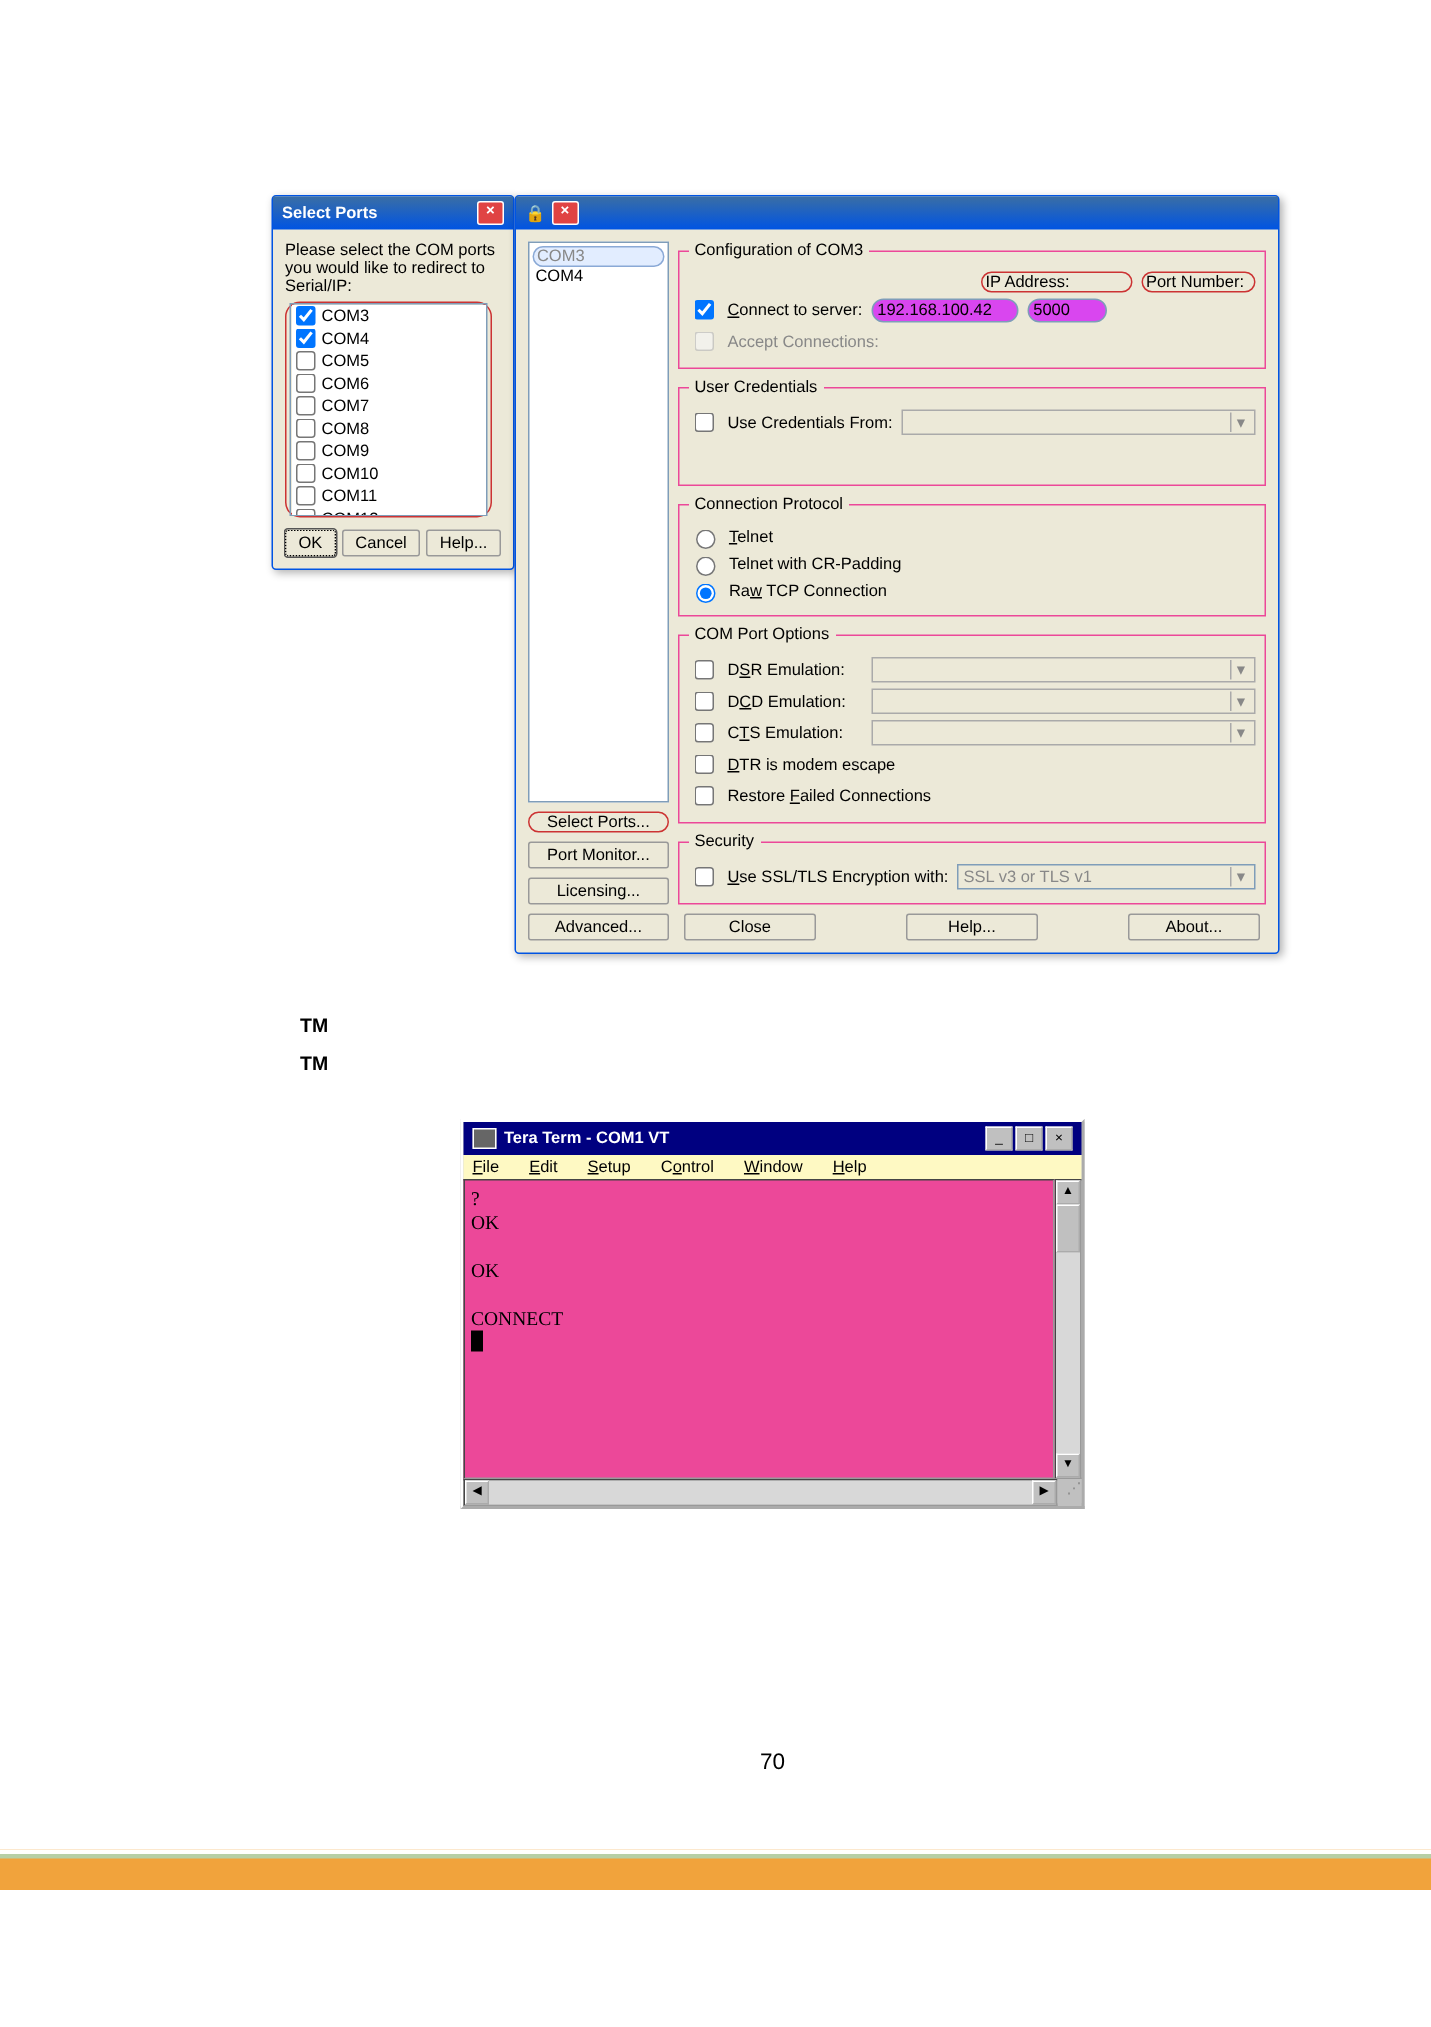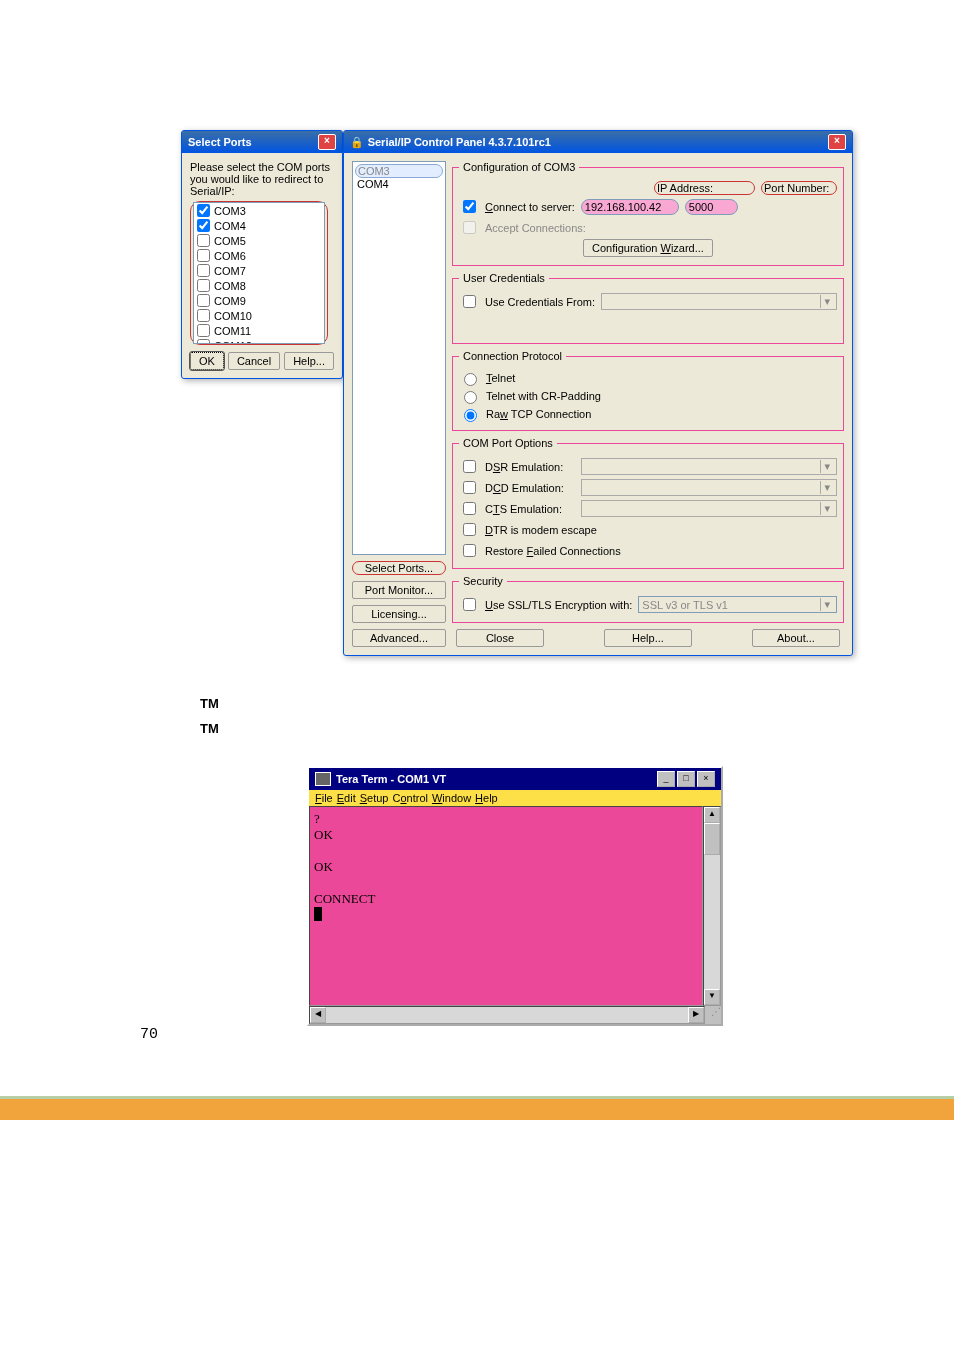--- a/index.html
+++ b/index.html
@@ -24,45 +24,45 @@
   .cp-body{display:flex;gap:6px}
   .cp-left{width:110px;display:flex;flex-direction:column}
   .cp-portlist{flex:1;background:#fff;border:1px solid #7f9db9;height:260px;padding:2px}
   .cp-portlist .sel{background:#e2edff;border:1px solid #8aa9d6}
   .cp-portlist div{padding:0 2px}
   .cp-left .btn{margin-top:6px;text-align:center}
   .cp-right{flex:1}
   fieldset{border:1px solid #ec4899;margin:0 0 6px;padding:6px}
   legend{padding:0 4px}
   .row{display:flex;align-items:center;gap:6px;margin:2px 0}
-  .inp{background:#f9a8d4;border:1px solid #7f9db9;padding:1px 3px}
+  .inp{background:#d946ef;border:1px solid #7f9db9;padding:1px 3px}
   .inp.dis{background:#ece9d8;color:#888}
   .sel{background:#ece9d8;border:1px solid #aaa;padding:1px 3px;color:#888}
   .drop{display:flex;align-items:center}
   .drop .arr{border-left:1px solid #aaa;padding:0 3px;color:#888}
   .bottom-row{display:flex;gap:60px;margin-top:6px;padding:0 4px}
   .bottom-row .btn{width:70px;text-align:center}
   .tm{margin:40px 0 10px 60px;font-size:13px;font-weight:bold}
   .tt-win{width:412px;margin:30px auto 0;background:#c0c0c0;border:2px outset #fff}
   .tt-title{background:#000080;color:#fff;padding:3px 6px;display:flex;align-items:center}
   .tt-title .ic{width:14px;height:12px;background:#666;border:1px solid #fff;margin-right:5px}
   .tt-title .t{flex:1;font-weight:bold}
   .tt-title .wbtn{width:16px;height:14px;background:#c0c0c0;border:1px outset #fff;margin-left:2px;text-align:center;line-height:12px;font-size:9px;color:#000}
-  .tt-menu{background:#fde047;padding:2px 6px;display:flex;gap:4px}
+  .tt-menu{background:#fef9c3;padding:2px 6px;display:flex;gap:20px}
   .tt-menu span u{text-decoration:underline}
   .tt-term-wrap{display:flex}
   .tt-term{flex:1;background:#ec4899;border:1px inset #999;height:190px;padding:4px;font-family:Liberation Serif, serif;font-size:13px;white-space:pre;position:relative;overflow:hidden}
   .tt-cursor{display:inline-block;width:8px;height:14px;background:#000}
   .tt-vscroll{width:16px;background:#c0c0c0;border:1px inset #999;display:flex;flex-direction:column}
   .tt-hscroll{height:16px;background:#c0c0c0;border:1px inset #999;display:flex}
   .sbtn{width:14px;height:14px;background:#c0c0c0;border:1px outset #fff;text-align:center;line-height:12px;font-size:8px}
   .strack{flex:1;background:#d8d8d8}
   .sthumb{background:#c0c0c0;border:1px outset #fff;height:30px}
   .corner{width:16px;height:16px;background:#c0c0c0}
-  .pagenum{text-align:left;font-family:Liberation Mono, monospace;font-size:15px;}
+  .pagenum{text-align:center;font-family:Liberation Sans, sans-serif;font-size:15px;margin-top:160px}
   .footerbar{height:24px;background:#f1a33c;margin-top:50px;border-top:3px solid #fff}
   .footerbar .stripe{height:3px;background:#b7cfa6}
   .u{text-decoration:underline}
 </style>
 </head>
 <body>
 
 <div class="page">
   <div class="content">
     <div class="figs">
@@ -123,21 +123,20 @@
               <div class="btn def">OK</div>
               <div class="btn">Cancel</div>
               <div class="btn">Help...</div>
             </div>
           </div>
         </div>
 
         <div class="win cp-win">
           <div class="titlebar">
             <span style="margin-right:4px">🔒</span>
-            <span class="t">Serial/IP Control Panel 4.3.7.101rc1</span>
             <span class="closebtn">×</span>
           </div>
           <div class="body">
             <div class="cp-body">
               <div class="cp-left">
                 <div class="cp-portlist">
                   <div class="sel circ">COM3</div>
                   <div>COM4</div>
                 </div>
                 <div class="btn circ">Select Ports...</div>
@@ -156,23 +155,20 @@
                   <div class="row">
                     <input type="checkbox" checked="" style="">
                     <span><span class="u">C</span>onnect to server:</span>
                     <span class="inp circ" style="width:90px">192.168.100.42</span>
                     <span class="inp circ" style="width:45px">5000</span>
                   </div>
                   <div class="row">
                     <input type="checkbox" disabled="" style="">
                     <span style="color:#888">Accept Connections:</span>
                   </div>
-                  <div class="row" style="justify-content:center">
-                    <div class="btn">Configuration <span class="u">W</span>izard...</div>
-                  </div>
                 </fieldset>
                 <fieldset>
                   <legend>User Credentials</legend>
                   <div class="row">
                     <input type="checkbox" style="">
                     <span>Use Credentials From:</span>
                     <span class="sel drop" style="flex:1">
                         <span style="flex:1"></span>
                         <span class="arr">▾</span>
                       </span>

